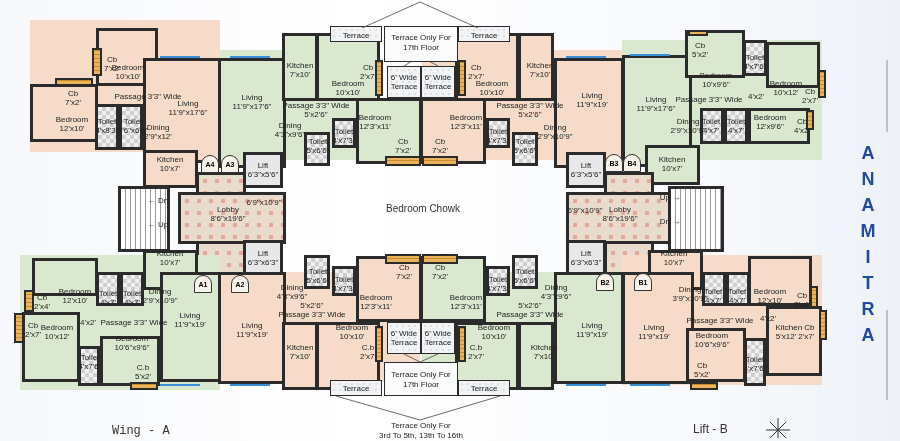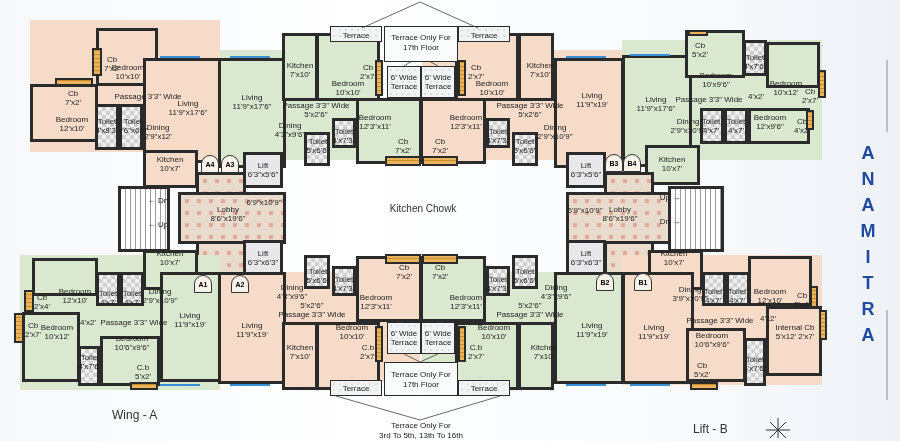--- a/index.html
+++ b/index.html
@@ -149,21 +149,21 @@
   <div class="room lift" style="left:566px;top:240px;width:40px;height:36px;"></div>
   <div class="room stair" style="left:668px;top:186px;width:56px;height:66px;"></div>
 
   <div class="lbl" style="left:586px;top:170px;"><span>Lift</span><span class="dim">6'3"x5'6"</span></div>
   <div class="lbl" style="left:586px;top:258px;"><span>Lift</span><span class="dim">6'3"x6'3"</span></div>
   <div class="lbl" style="left:620px;top:214px;"><span>Lobby</span><span class="dim">8'6"x19'6"</span></div>
   <div class="lbl" style="left:585px;top:210px;"><span>6'9"x10'9"</span></div>
   <div class="lbl" style="left:670px;top:197px;"><span>Up</span> →</div>
   <div class="lbl" style="left:670px;top:221px;"><span>Dn</span> →</div>
 
-  <div class="chowk" style="left:423px;top:208px;">Kitchen Chowk</div>
+  <div class="chowk" style="left:423px;top:208px;">Bedroom Chowk</div>
 
   <div class="room green" style="left:20px;top:255px;width:200px;height:135px;border:none;"></div>
   <div class="room green" style="left:143px;top:250px;width:55px;height:40px;"></div>
   <div class="room green" style="left:32px;top:258px;width:66px;height:38px;"></div>
   <div class="room cb" style="left:24px;top:290px;width:10px;height:22px;"></div>
   <div class="room toilet" style="left:96px;top:272px;width:24px;height:34px;"></div>
   <div class="room toilet" style="left:120px;top:272px;width:24px;height:34px;"></div>
   <div class="room green" style="left:160px;top:272px;width:62px;height:110px;"></div>
   <div class="room cb" style="left:14px;top:313px;width:10px;height:30px;"></div>
   <div class="room green" style="left:22px;top:312px;width:58px;height:70px;"></div>
@@ -252,21 +252,21 @@
   <div class="room toilet" style="left:744px;top:338px;width:22px;height:48px;"></div>
 
   <div class="lbl" style="left:674px;top:258px;"><span>Kitchen</span><span class="dim">10'x7'</span></div>
   <div class="lbl" style="left:690px;top:294px;"><span>Dining</span><span class="dim">3'9"x10'9"</span></div>
   <div class="lbl" style="left:713px;top:296px;"><span>Toilet</span><span class="dim">4'x7'</span></div>
   <div class="lbl" style="left:737px;top:296px;"><span>Toilet</span><span class="dim">4'x7'</span></div>
   <div class="lbl" style="left:770px;top:296px;"><span>Bedroom</span><span class="dim">12'x10'</span></div>
   <div class="lbl" style="left:802px;top:300px;"><span>Cb</span><span class="dim">2'x4'</span></div>
   <div class="lbl" style="left:720px;top:320px;"><span>Passage 3'3" Wide</span></div>
   <div class="lbl" style="left:768px;top:318px;"><span>4'x2'</span></div>
-  <div class="lbl" style="left:795px;top:332px;"><span>Internal Cb</span><span class="dim">5'x12' 2'x7'</span></div>
+  <div class="lbl" style="left:795px;top:332px;"><span>Kitchen Cb</span><span class="dim">5'x12' 2'x7'</span></div>
   <div class="lbl" style="left:654px;top:332px;"><span>Living</span><span class="dim">11'9"x19'</span></div>
   <div class="lbl" style="left:712px;top:340px;"><span>Bedroom</span><span class="dim">10'6"x9'6"</span></div>
   <div class="lbl" style="left:702px;top:370px;"><span>Cb</span><span class="dim">5'x2'</span></div>
   <div class="lbl" style="left:755px;top:364px;"><span>Toilet</span><span class="dim">4'x7'6"</span></div>
 
   <div class="door" style="left:210px;top:164px;">A4</div>
   <div class="door" style="left:230px;top:164px;">A3</div>
   <div class="door" style="left:203px;top:284px;">A1</div>
   <div class="door" style="left:240px;top:284px;">A2</div>
   <div class="door" style="left:614px;top:163px;">B3</div>
@@ -299,21 +299,21 @@
 
   <div class="win" style="left:160px;top:56px;width:40px;height:2px;"></div>
   <div class="win" style="left:230px;top:56px;width:40px;height:2px;"></div>
   <div class="win" style="left:566px;top:56px;width:40px;height:2px;"></div>
   <div class="win" style="left:630px;top:54px;width:40px;height:2px;"></div>
   <div class="win" style="left:160px;top:384px;width:40px;height:2px;"></div>
   <div class="win" style="left:230px;top:384px;width:40px;height:2px;"></div>
   <div class="win" style="left:566px;top:384px;width:40px;height:2px;"></div>
   <div class="win" style="left:630px;top:384px;width:40px;height:2px;"></div>
 
-  <div class="wing" style="left:112px;top:408px;">Wing - A</div>
+  <div class="wing" style="left:112px;top:424px;font-family:Liberation Mono, monospace;">Wing - A</div>
   <div class="wing" style="left:693px;top:422px;">Lift - B</div>
 
   <div class="brandline" style="top:60px;height:72px;"></div>
   <div class="brand">
     <span id="brand-letters"><div>A</div><div>N</div><div>A</div><div>M</div><div>I</div><div>T</div><div>R</div><div>A</div></span>
   </div>
   <div class="brandline" style="top:310px;height:90px;"></div>
 </div>
 
 </body></html>

